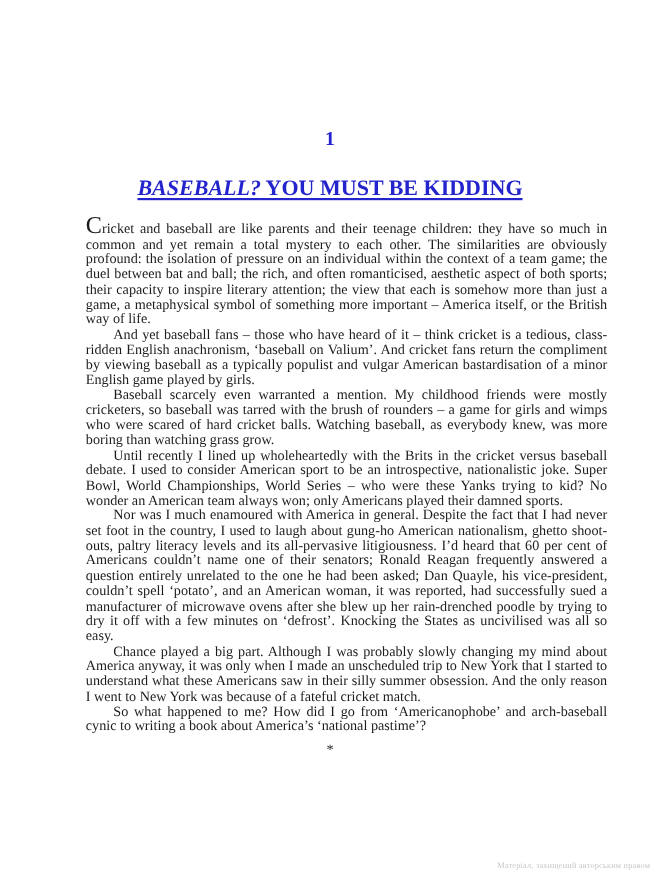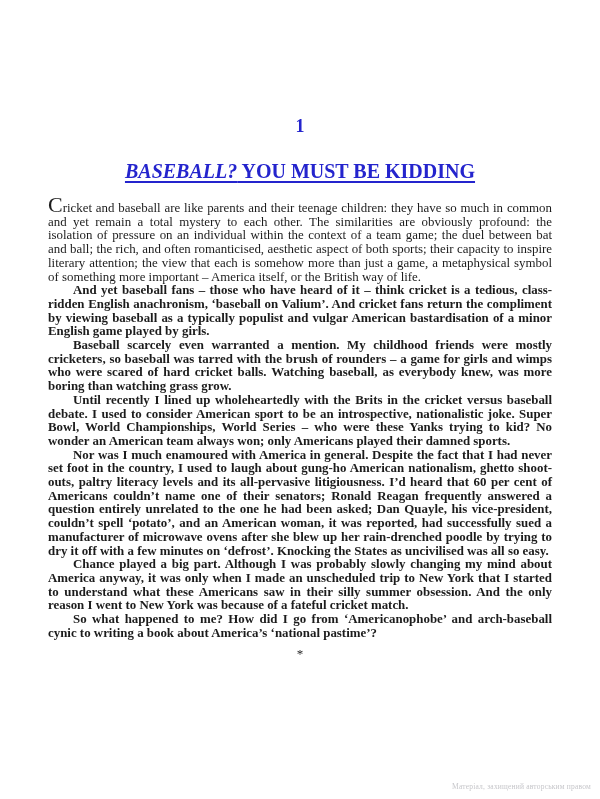--- a/index.html
+++ b/index.html
@@ -29,22 +29,22 @@
     text-underline-offset:3px;
     text-decoration-thickness:1.5px;
   }
   .title-italic { font-style:italic; }
   .body-text {
     position:absolute; left:48px; top:202px; width:504px;
     font-size:12.9px; line-height:13.7px;
     text-align:justify;
     color:var(--body-ink,#1c1c1c);
   }
-  .body-text p { text-align:justify; }
-  .body-text p.indent { text-indent:25px;font-weight:bold; }
+  .body-text p { text-align:justify;margin-left:30px; }
+  .body-text p.indent { text-indent:25px; }
   .drop-cap {
     font-size:22px;
     line-height:0;
   }
   .section-separator {
     text-align:center;
     font-size:13px;
     line-height:14px;
     margin:6px 0 18px 0;
     color:var(--body-ink,#1c1c1c);

